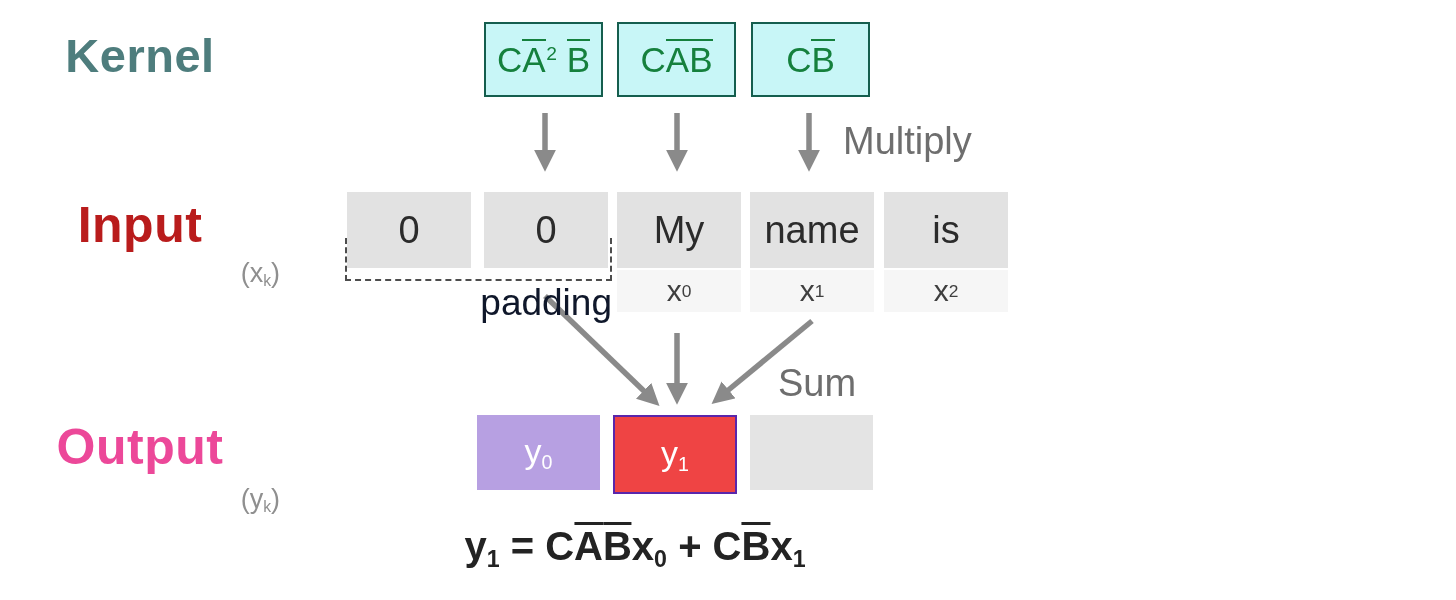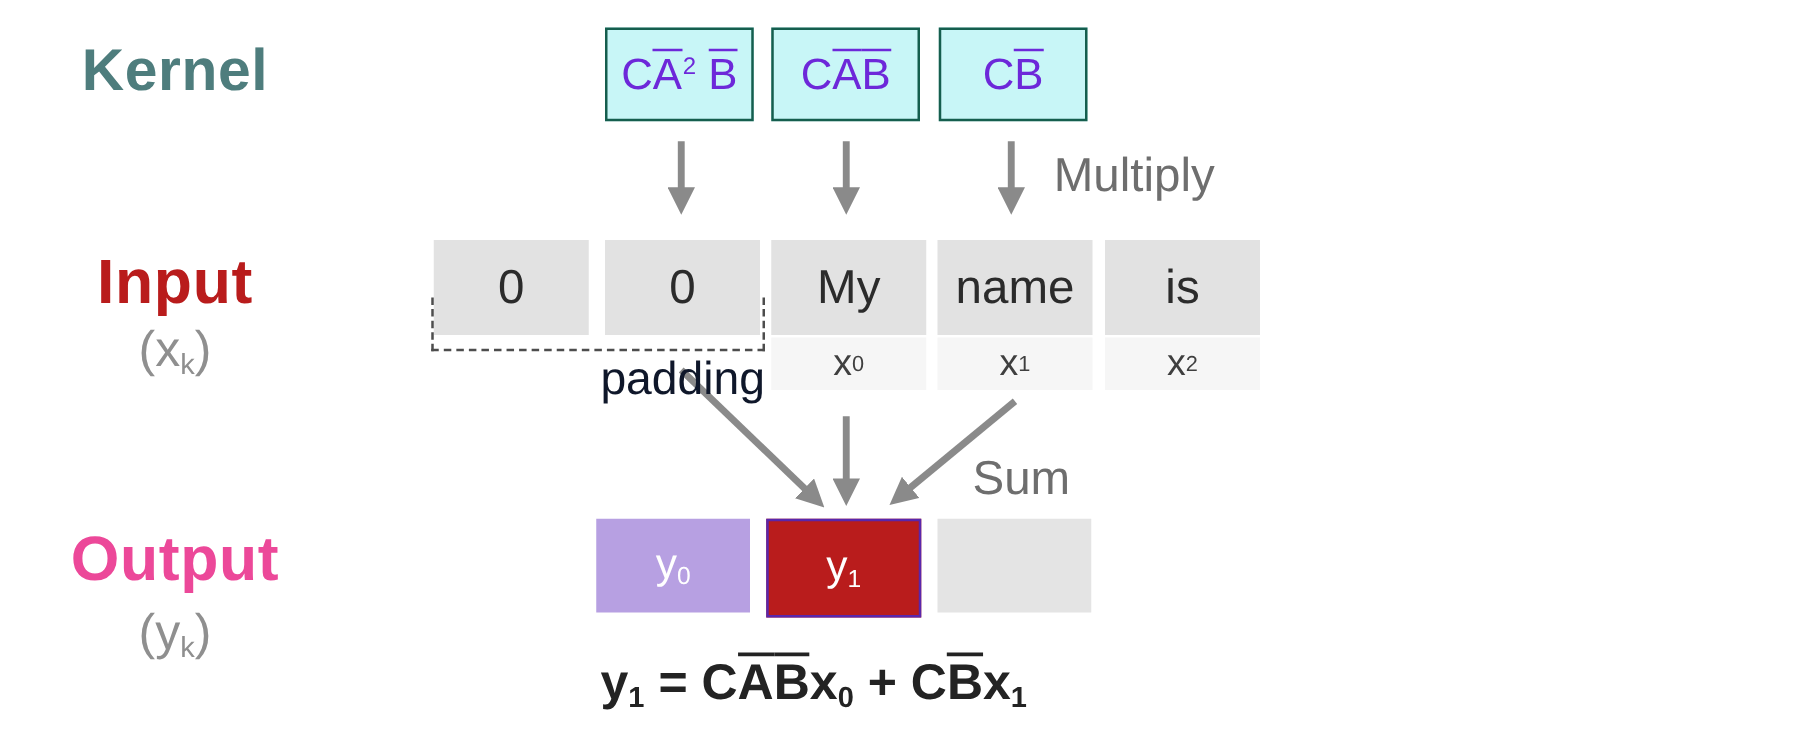--- a/index.html
+++ b/index.html
@@ -21,42 +21,42 @@
     font-weight: 700;
     font-size: 50px;
     letter-spacing: 0.5px;
   }
   .row-label.kernel { top: 28px; color: #4e7d7d; font-size: 47px; }
   .row-label.input  { top: 196px; color: #b91c1c; }
   .row-label.output { top: 418px; color: #ec4899; }
   .row-sublabel {
     position: absolute;
     left: 0; width: 280px;
-    text-align: center;
+    text-align: right;
     color: #8f8f8f;
-    font-size: 40px;
+    font-size: 27px;
     font-weight: 400;
   }
   .row-sublabel.input  { top: 258px; }
   .row-sublabel.output { top: 484px; }
 
   
   .kbox {
     position: absolute;
     top: 22px;
     width: 115px;
     height: 71px;
     background: #c8f6f7;
     border: 2.5px solid #155e4e;
     display: flex;
     align-items: center;
     justify-content: center;
     font-size: 35px;
     font-weight: 500;
-    color: #6d28d9;
+    color: #15803d;
   }
 
   
   .icell {
     position: absolute;
     top: 192px;
     width: 124px;
     height: 76px;
     background: #e2e2e2;
     display: flex;
@@ -113,33 +113,32 @@
     top: 415px;
     height: 75px;
     display: flex;
     align-items: center;
     justify-content: center;
     font-size: 34px;
     font-weight: 500;
     color: #ffffff;
   }
   .ocell.y0    { left: 477px; width: 123px; background: #b7a0e2; }
-  .ocell.y1    { left: 613px; width: 120px; background: #b91c1c; border: 2px solid #5a26ab; }
+  .ocell.y1    { left: 613px; width: 120px; background: #ef4444; border: 2px solid #5a26ab; }
   .ocell.empty { left: 750px; width: 123px; background: #e4e4e4; }
 
   
   .formula {
     position: absolute;
     left: 635px; top: 522px;
     transform: translateX(-50%);
     white-space: nowrap;
     font-size: 40px;
     font-weight: 700;
     color: #232323;
-    margin-left: 16px;
   }
 
   
   .seg-bar {
     display: inline-block;
     line-height: 1;
     border-top: 0.085em solid currentColor;
     padding-top: 0.035em;
   }
   .seg-sup {

